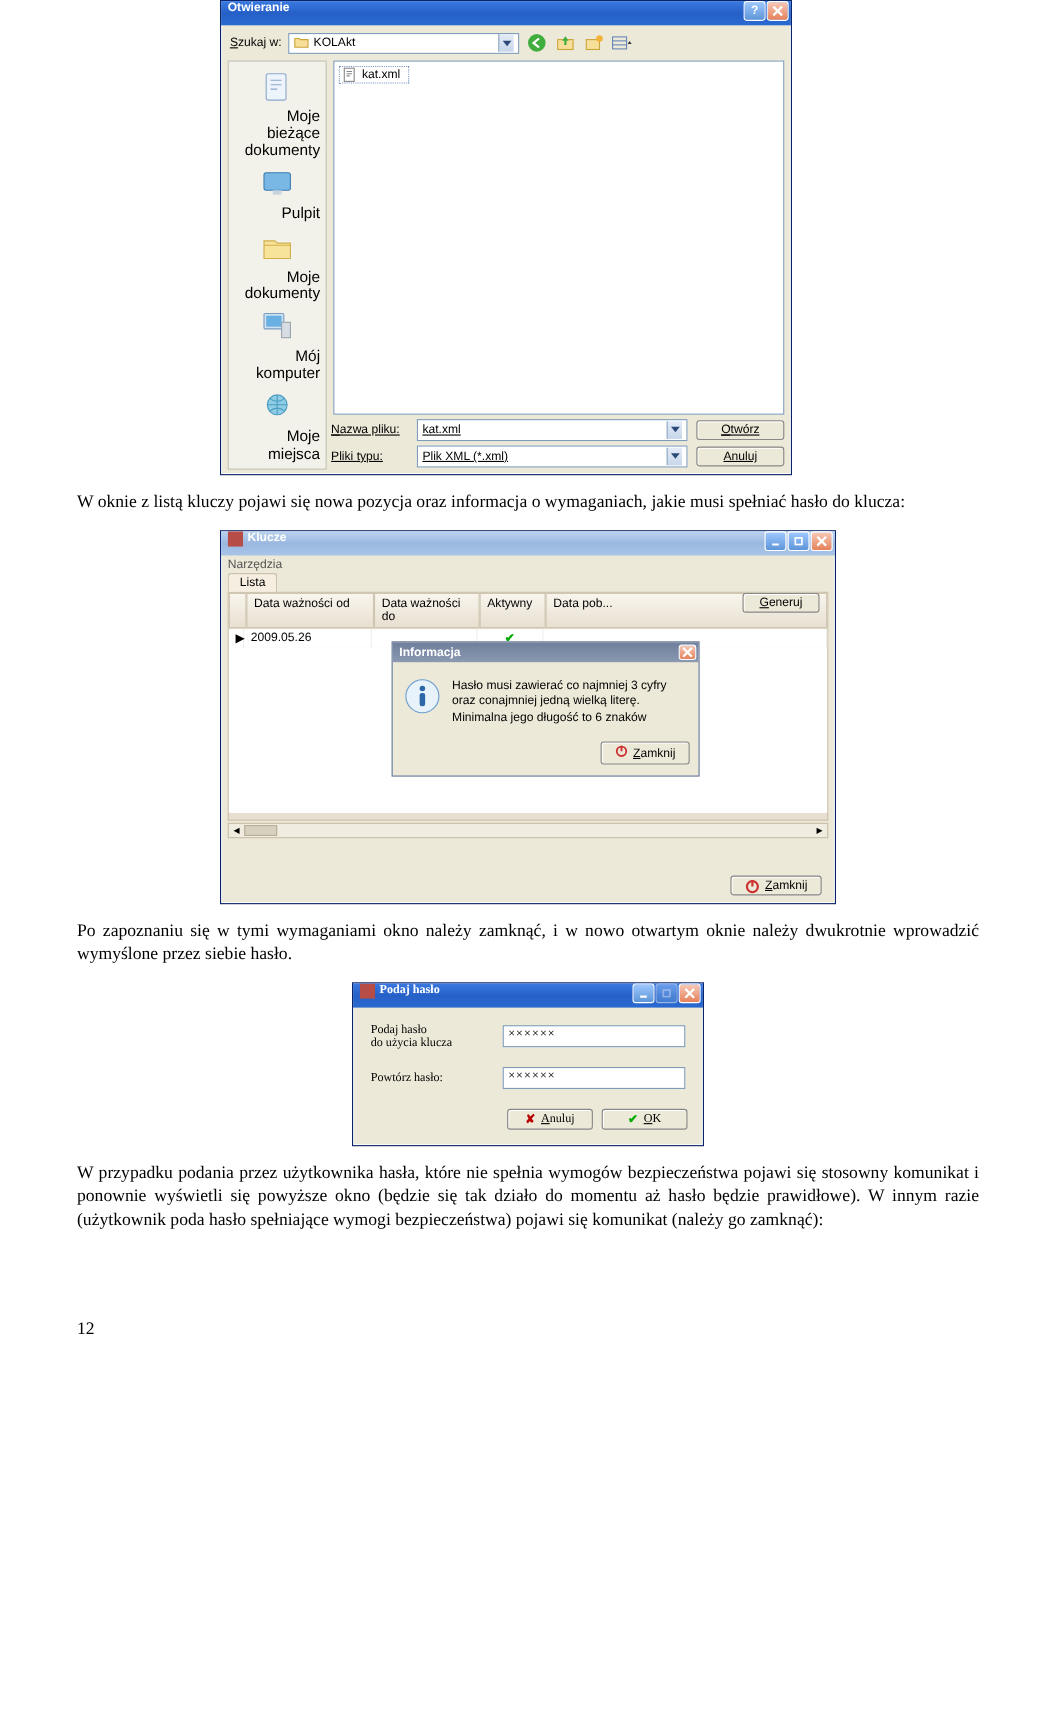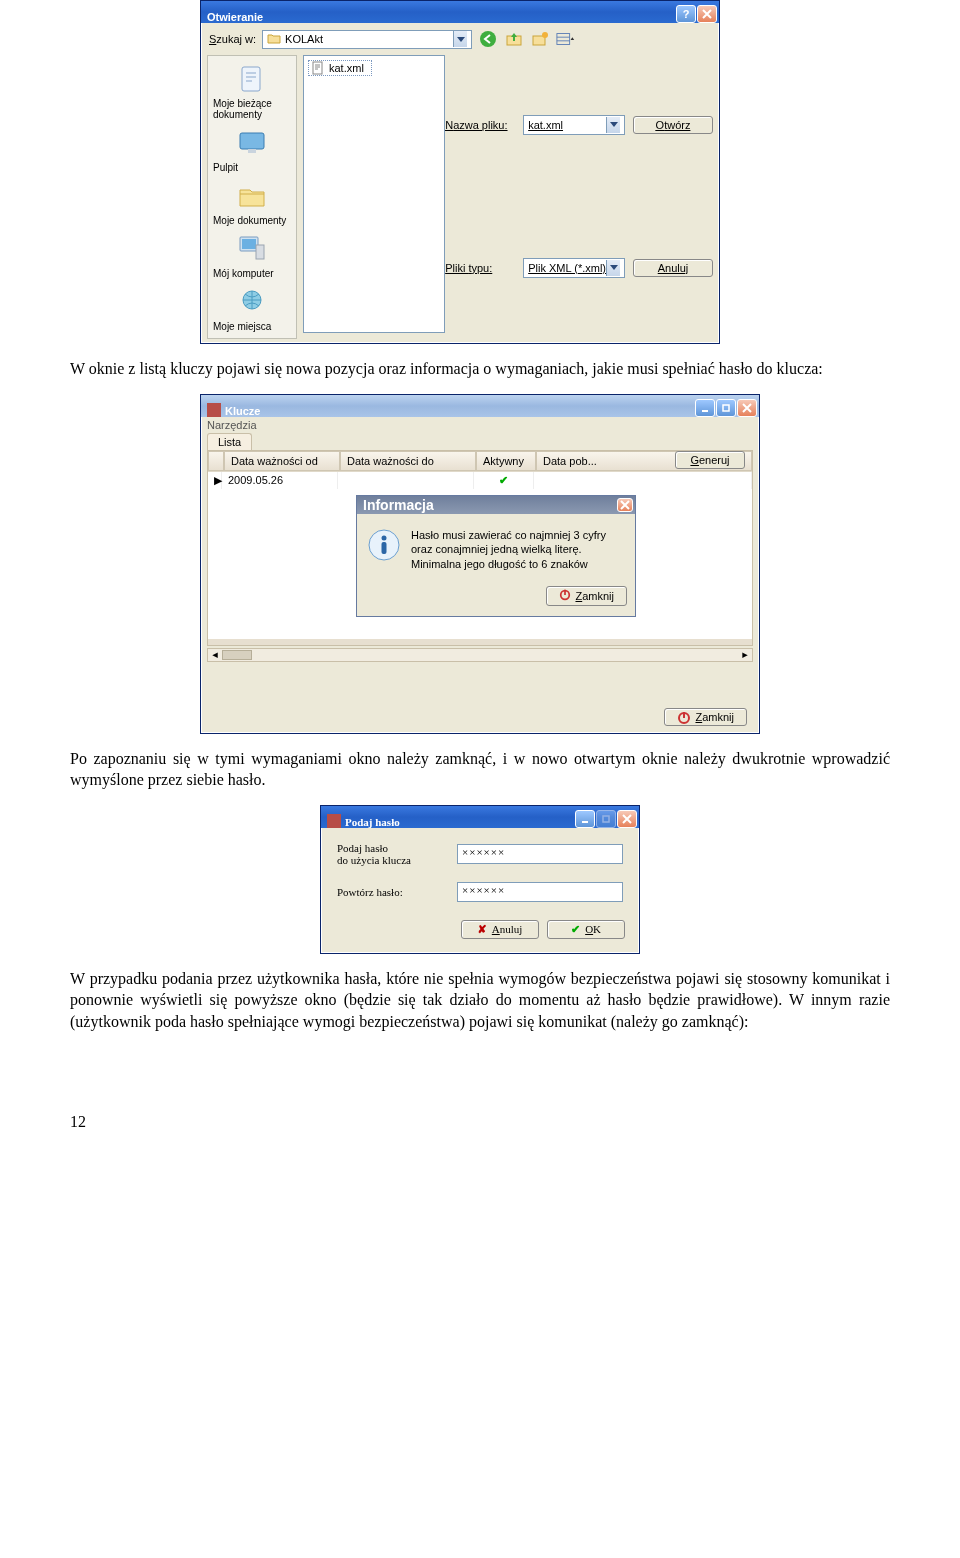--- a/index.html
+++ b/index.html
@@ -19,21 +19,21 @@
   .xp-window {
     font-family: Tahoma, Verdana, sans-serif;
     font-size: 11px;
     border: 1px solid #0a246a;
     background: #ece9d8;
     box-shadow: 0 0 0 1px #fff inset;
     margin: 0 auto;
   }
   .xp-titlebar {
     display: flex;
-    align-items: flex-end;
+    align-items: flex-start;
     height: 22px;
     background: linear-gradient(#3a79e0, #2560c7 50%, #2a6ad0);
     color: #fff;
     font-weight: bold;
     padding: 0 2px 0 6px;
   }
   .xp-titlebar.inactive {
     background: linear-gradient(#bcd3f0, #9ab8e0 50%, #a9c4e8);
     color: #fff;
   }
@@ -75,23 +75,23 @@
   }
   .open-combo .dd { margin-left:auto; width:14px; height:16px; background: linear-gradient(#e4ecf7,#c6d6ea); border-left:1px solid #7f9db9; display:flex;align-items:center;justify-content:center;}
   .toolbar-ico { width:20px; height:20px; display:inline-flex; align-items:center; justify-content:center; }
   .open-body { display:flex; }
   .places-bar {
     width: 90px; background: #f3f2ea;
     border: 1px solid #c0c0b4;
     display:flex; flex-direction:column; align-items:center;
     gap: 6px; padding: 6px 0; margin: 0 4px 4px 6px;
   }
-  .place { text-align:left; width: 78px; font-size:10px; line-height:1.1; }
+  .place { text-align:right; width: 78px; font-size:14px; line-height:1.1; }
   .place .pi { width:34px; height:34px; margin:0 auto 2px; display:flex; align-items:center; justify-content:center; }
-  .open-main { flex:1; display:flex; flex-direction:row; padding: 0 6px 6px 0;}
+  .open-main { flex:1; display:flex; flex-direction:column; padding: 0 6px 6px 0;}
   .file-area {
     flex:1; min-height:200px; background:#fff; border:1px solid #7f9db9;
     margin-left:2px; margin-bottom:4px; padding:4px;
   }
   .file-item { display:flex; align-items:center; gap:4px; border:1px dotted #7a98c0; padding:0 2px; width:64px;}
   .open-bottom { display:grid; grid-template-columns: 70px 1fr 80px; gap:4px 8px; align-items:center;text-decoration:underline;}
   .text-combo {
     height:20px; background:#fff; border:1px solid #7f9db9;
     display:flex; align-items:center; padding:0 4px;
   }
@@ -99,36 +99,36 @@
   .under { text-decoration: underline; }
 
   
   .klucze { width: 560px; height: 340px; margin: 12px auto 0; position:relative; }
   .klucze .menu { padding: 2px 6px; color:#555; }
   .tabbar { padding: 0 6px; }
   .tab { display:inline-block; background:#f6efe1; border:1px solid #c9bfa8; border-bottom:none; padding:2px 10px; border-radius:3px 3px 0 0; font-size:11px;}
   .grid-wrap { margin: 0 6px 2px 6px; background:#e7dfd0; border:1px solid #c9bfa8; padding-bottom: 6px;}
   .grid-head { display:flex; background:linear-gradient(#faf6ee,#e7dfd0); }
   .gh { border: 1px solid #cfc6b2; padding:3px 6px; font-size:11px;}
-  .gh1{width:116px;} .gh2{width:136px;} .gh3{width:60px;} .gh4{flex:1;}
+  .gh1{width:116px;} .gh2{width:96px;} .gh3{width:60px;} .gh4{flex:1;}
   .grid-row { display:flex; background:#fff; border-top:1px solid #e0d9c9;}
   .gc { padding:2px 6px; font-size:11px; border-right:1px solid #eee;}
   .rowmark { width:14px; text-align:center; }
   .check { color:#0a0; font-weight:bold; text-align:center;}
   .gen-btn { position:absolute; right:14px; top:56px; }
   .klucze .scroll-h { display:flex; align-items:center; margin:0 6px; border:1px solid #c9bfa8; height:14px; background:#f1ece0;}
   .klucze .footer { position:absolute; right:12px; bottom:8px; }
   .footer .pwr { width:14px; height:14px; display:inline-block; vertical-align:middle; margin-right:4px;}
 
   
   .info-pop {
     position:absolute; left:155px; top:100px; width:280px;
     border:1px solid #667aa0; background:#ece9d8;
   }
-  .info-pop .tbar { display:flex; align-items:center; height:18px; background:linear-gradient(#6f7f9c,#8b99b1); color:#fff; font-weight:bold; padding:0 2px 0 6px; font-size:14px;}
+  .info-pop .tbar { display:flex; align-items:center; height:18px; background:linear-gradient(#6f7f9c,#8b99b1); color:#fff; font-weight:bold; padding:0 2px 0 6px; font-size:11px;}
   .info-body { display:flex; gap:10px; padding:14px 10px 8px 10px; }
   .info-icon { width:34px; height:34px; flex:none; }
   .info-text { font-size:11px; text-align:left; line-height:1.35; }
   .info-foot { display:flex; justify-content:flex-end; padding:6px 8px 10px;}
   .info-foot .xp-btn { min-width:80px; display:flex; align-items:center; justify-content:center; gap:4px;}
 
   
   .pass-dlg { width: 320px; margin: 14px auto 0; font-family: Liberation Serif, serif;}
   .pass-body { padding: 14px 16px 4px 16px; display:grid; grid-template-columns: 110px 1fr; row-gap:16px; column-gap:10px; align-items:center;}
   .pass-input { background:#fff; border:1px solid #7f9db9; height:20px; padding:1px 4px; font-family: inherit; font-size:11px; letter-spacing:1px;}

